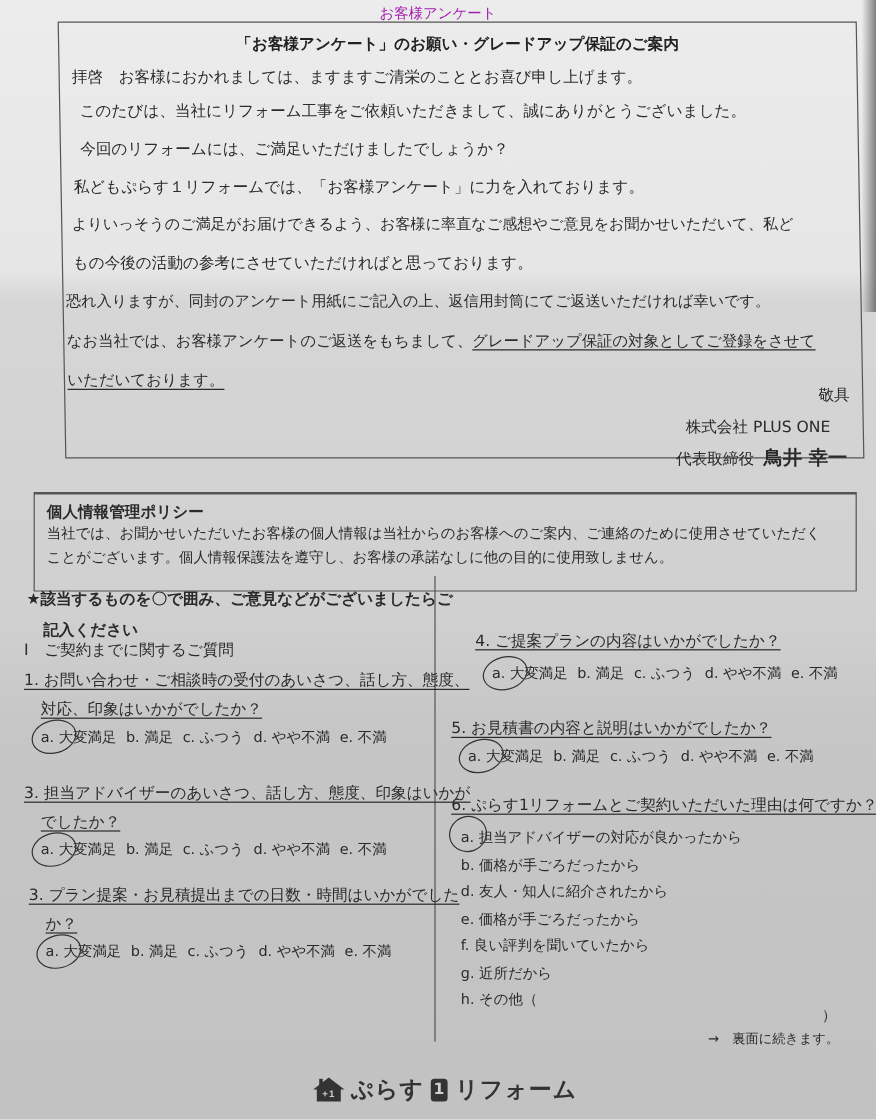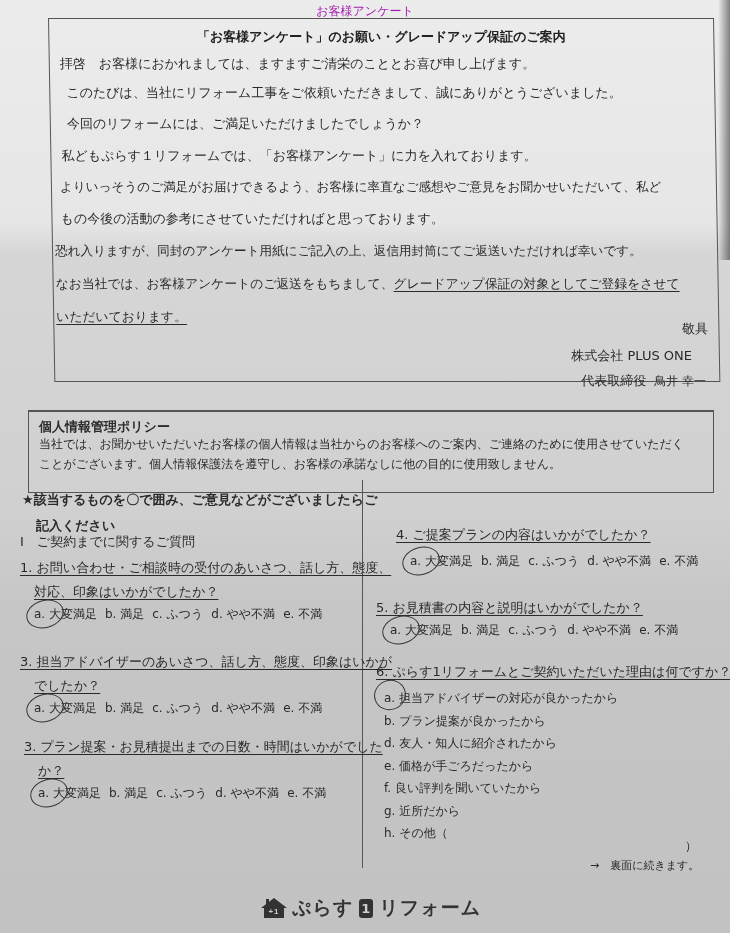--- a/index.html
+++ b/index.html
@@ -29,21 +29,21 @@
     position: absolute; left: 0; top: 9px; width: 100%;
     text-align: center; font-size: 13px; font-weight: bold; color: #222;
   }
   .letter-line {
     position: absolute; font-size: 13px; white-space: nowrap; color: #2b2b2b;
   }
   .underlined { text-decoration: underline; text-underline-offset: 3px; }
   .closing { position: absolute; right: 22px; top: 320px; font-size: 13px; }
   .company { position: absolute; right: 38px; top: 347px; font-size: 13px; }
   .rep { position: absolute; right: 24px; top: 372px; font-size: 13px; }
-  .rep .name { font-size: 12px; font-weight: normal; margin-left: 8px; text-align: center; }
+  .rep .name { font-size: 16px; font-weight: bold; margin-left: 8px; text-align: center; }
 
   
   .privacy-box {
     position: absolute; left: 28px; top: 410px; width: 686px; height: 83px;
     border: 1px solid #555; border-top-width: 2px;
   }
   .privacy-title { position: absolute; left: 10px; top: 6px; font-size: 13px; font-weight: bold; }
   .privacy-line { position: absolute; left: 10px; font-size: 12px; white-space: nowrap; }
 
   
@@ -184,21 +184,21 @@
     <span class="option">d. やや不満</span>
     <span class="option">e. 不満</span>
   </div>
 </div>
 
 <div class="q" style="left:376px; top:660px;">
   <span class="q-text">6. ぷらす1リフォームとご契約いただいた理由は何ですか？</span>
 </div>
 <div class="reason-list">
   <span class="reason circled">a. 担当アドバイザーの対応が良かったから</span>
-  <span class="reason">b. プラン提案が良かったから</span>
+  <span class="reason">b. 価格が手ごろだったから</span>
   <span class="reason">d. 友人・知人に紹介されたから</span>
   <span class="reason">e. 価格が手ごろだったから</span>
   <span class="reason">f. 良い評判を聞いていたから</span>
   <span class="reason">g. 近所だから</span>
   <span class="reason">h. その他（</span>
 </div>
 <div class="other-paren">）</div>
 <div class="continued">→　裏面に続きます。</div>
 
 <div class="footer-logo">

